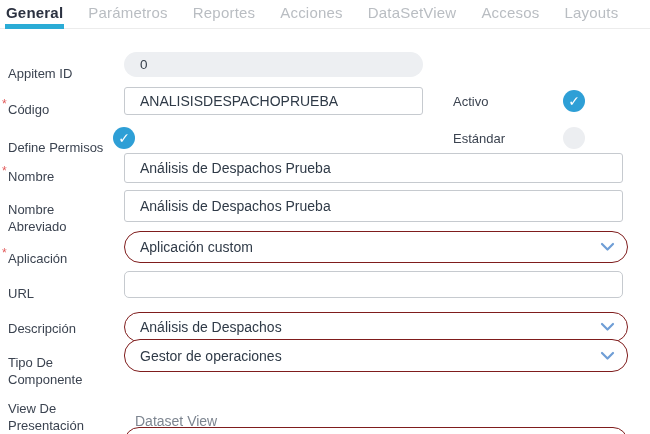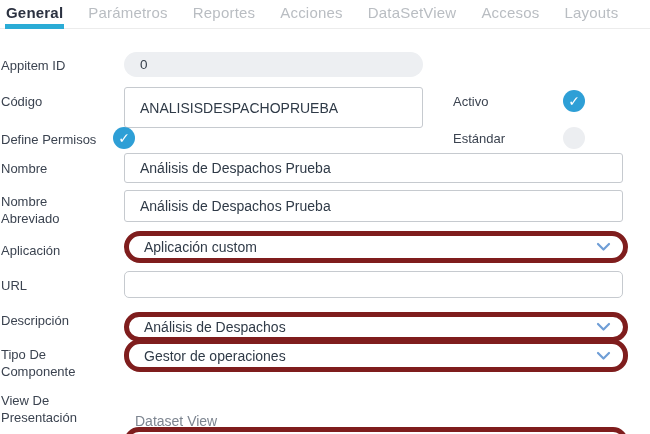--- a/index.html
+++ b/index.html
@@ -36,25 +36,26 @@
   }
   .tab.active {
     color: #2b3140;
     font-weight: 700;
     border-bottom-color: #2bacd6;
   }
 
   
   .flabel {
     position: absolute;
-    left: 1px;
+    left: 8px;
     width: 106px;
     font-size: 13px;
     line-height: 1.33;
     color: #3b4350;
+    margin-top: 8px;
   }
   .req-star {
     position: absolute;
     left: -6px;
     top: -4px;
     color: #e25b5b;
     font-size: 12px;
   }
   .side-label {
     position: absolute;
@@ -84,21 +85,21 @@
     font-family: "Liberation Sans", "DejaVu Sans", sans-serif;
     font-size: 14px;
     color: #2f3a47;
     padding: 0 10px 0 15px;
     outline: none;
   }
   .text-input.soft { border-radius: 5px; }
   .select-box {
     position: absolute;
     left: 124px;
-    border: 5px solid #7f1d1d;
+    border: 1px solid #7f1d1d;
     border-radius: 16px;
     background: #ffffff;
     display: flex;
     align-items: center;
     padding-left: 15px;
     font-size: 14px;
     color: #2f3a47;
     cursor: pointer;
   }
   .select-box .chev {
@@ -152,21 +153,21 @@
 
   <div class="flabel" style="top:57px">Appitem ID</div>
   <div class="pill-field" style="top:52px;width:299px;height:25px">
     <span>0</span>
   </div>
 
   <div class="flabel" style="top:93px">
     <span class="req-star">*</span>
     <span>Código</span>
   </div>
-  <input class="text-input" style="top: 87px; width: 299px; height: 41px;" type="text" value="ANALISISDESPACHOPRUEBA">
+  <input class="text-input" style="top: 87px; width: 299px; height: 28px;" type="text" value="ANALISISDESPACHOPRUEBA">
   <div class="side-label" style="top:94px">Activo</div>
   <div class="check-circle" style="left:563px;top:90px">
     <span>✓</span>
   </div>
 
   <div class="flabel" style="top:131px">Define Permisos</div>
   <div class="check-circle" style="left:113px;top:127px">
     <span>✓</span>
   </div>
   <div class="side-label" style="top:131px">Estándar</div>

